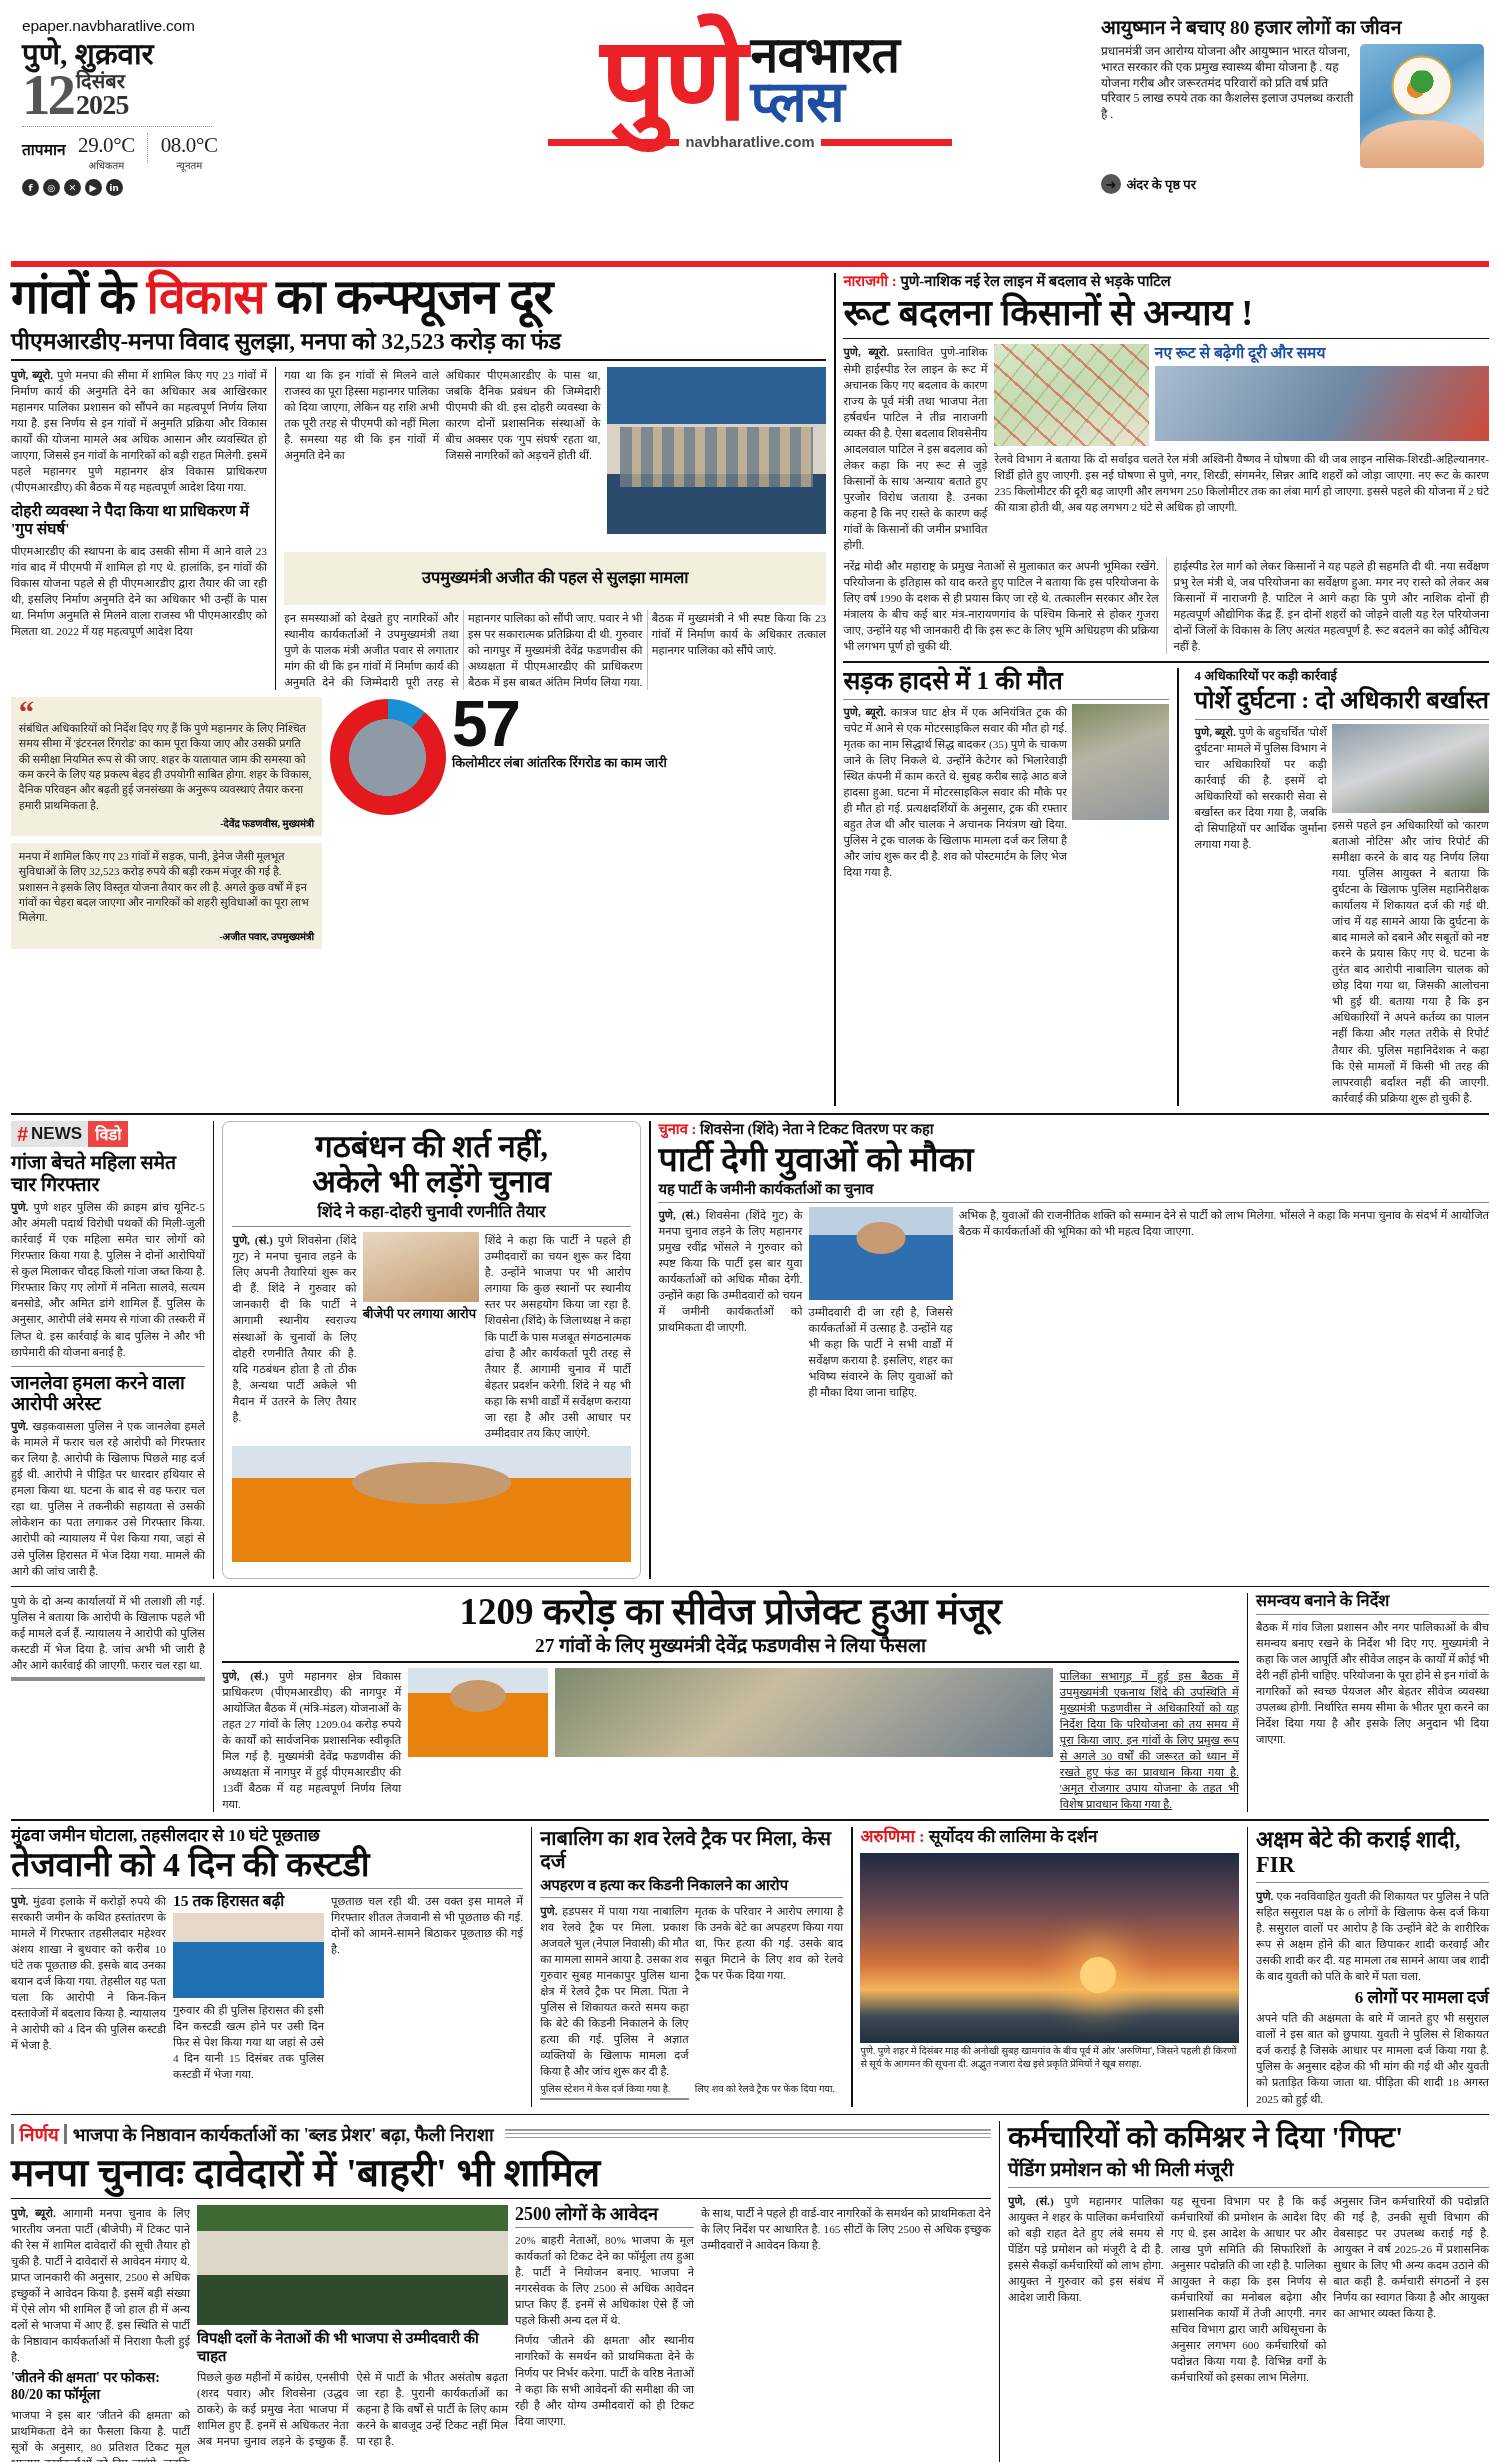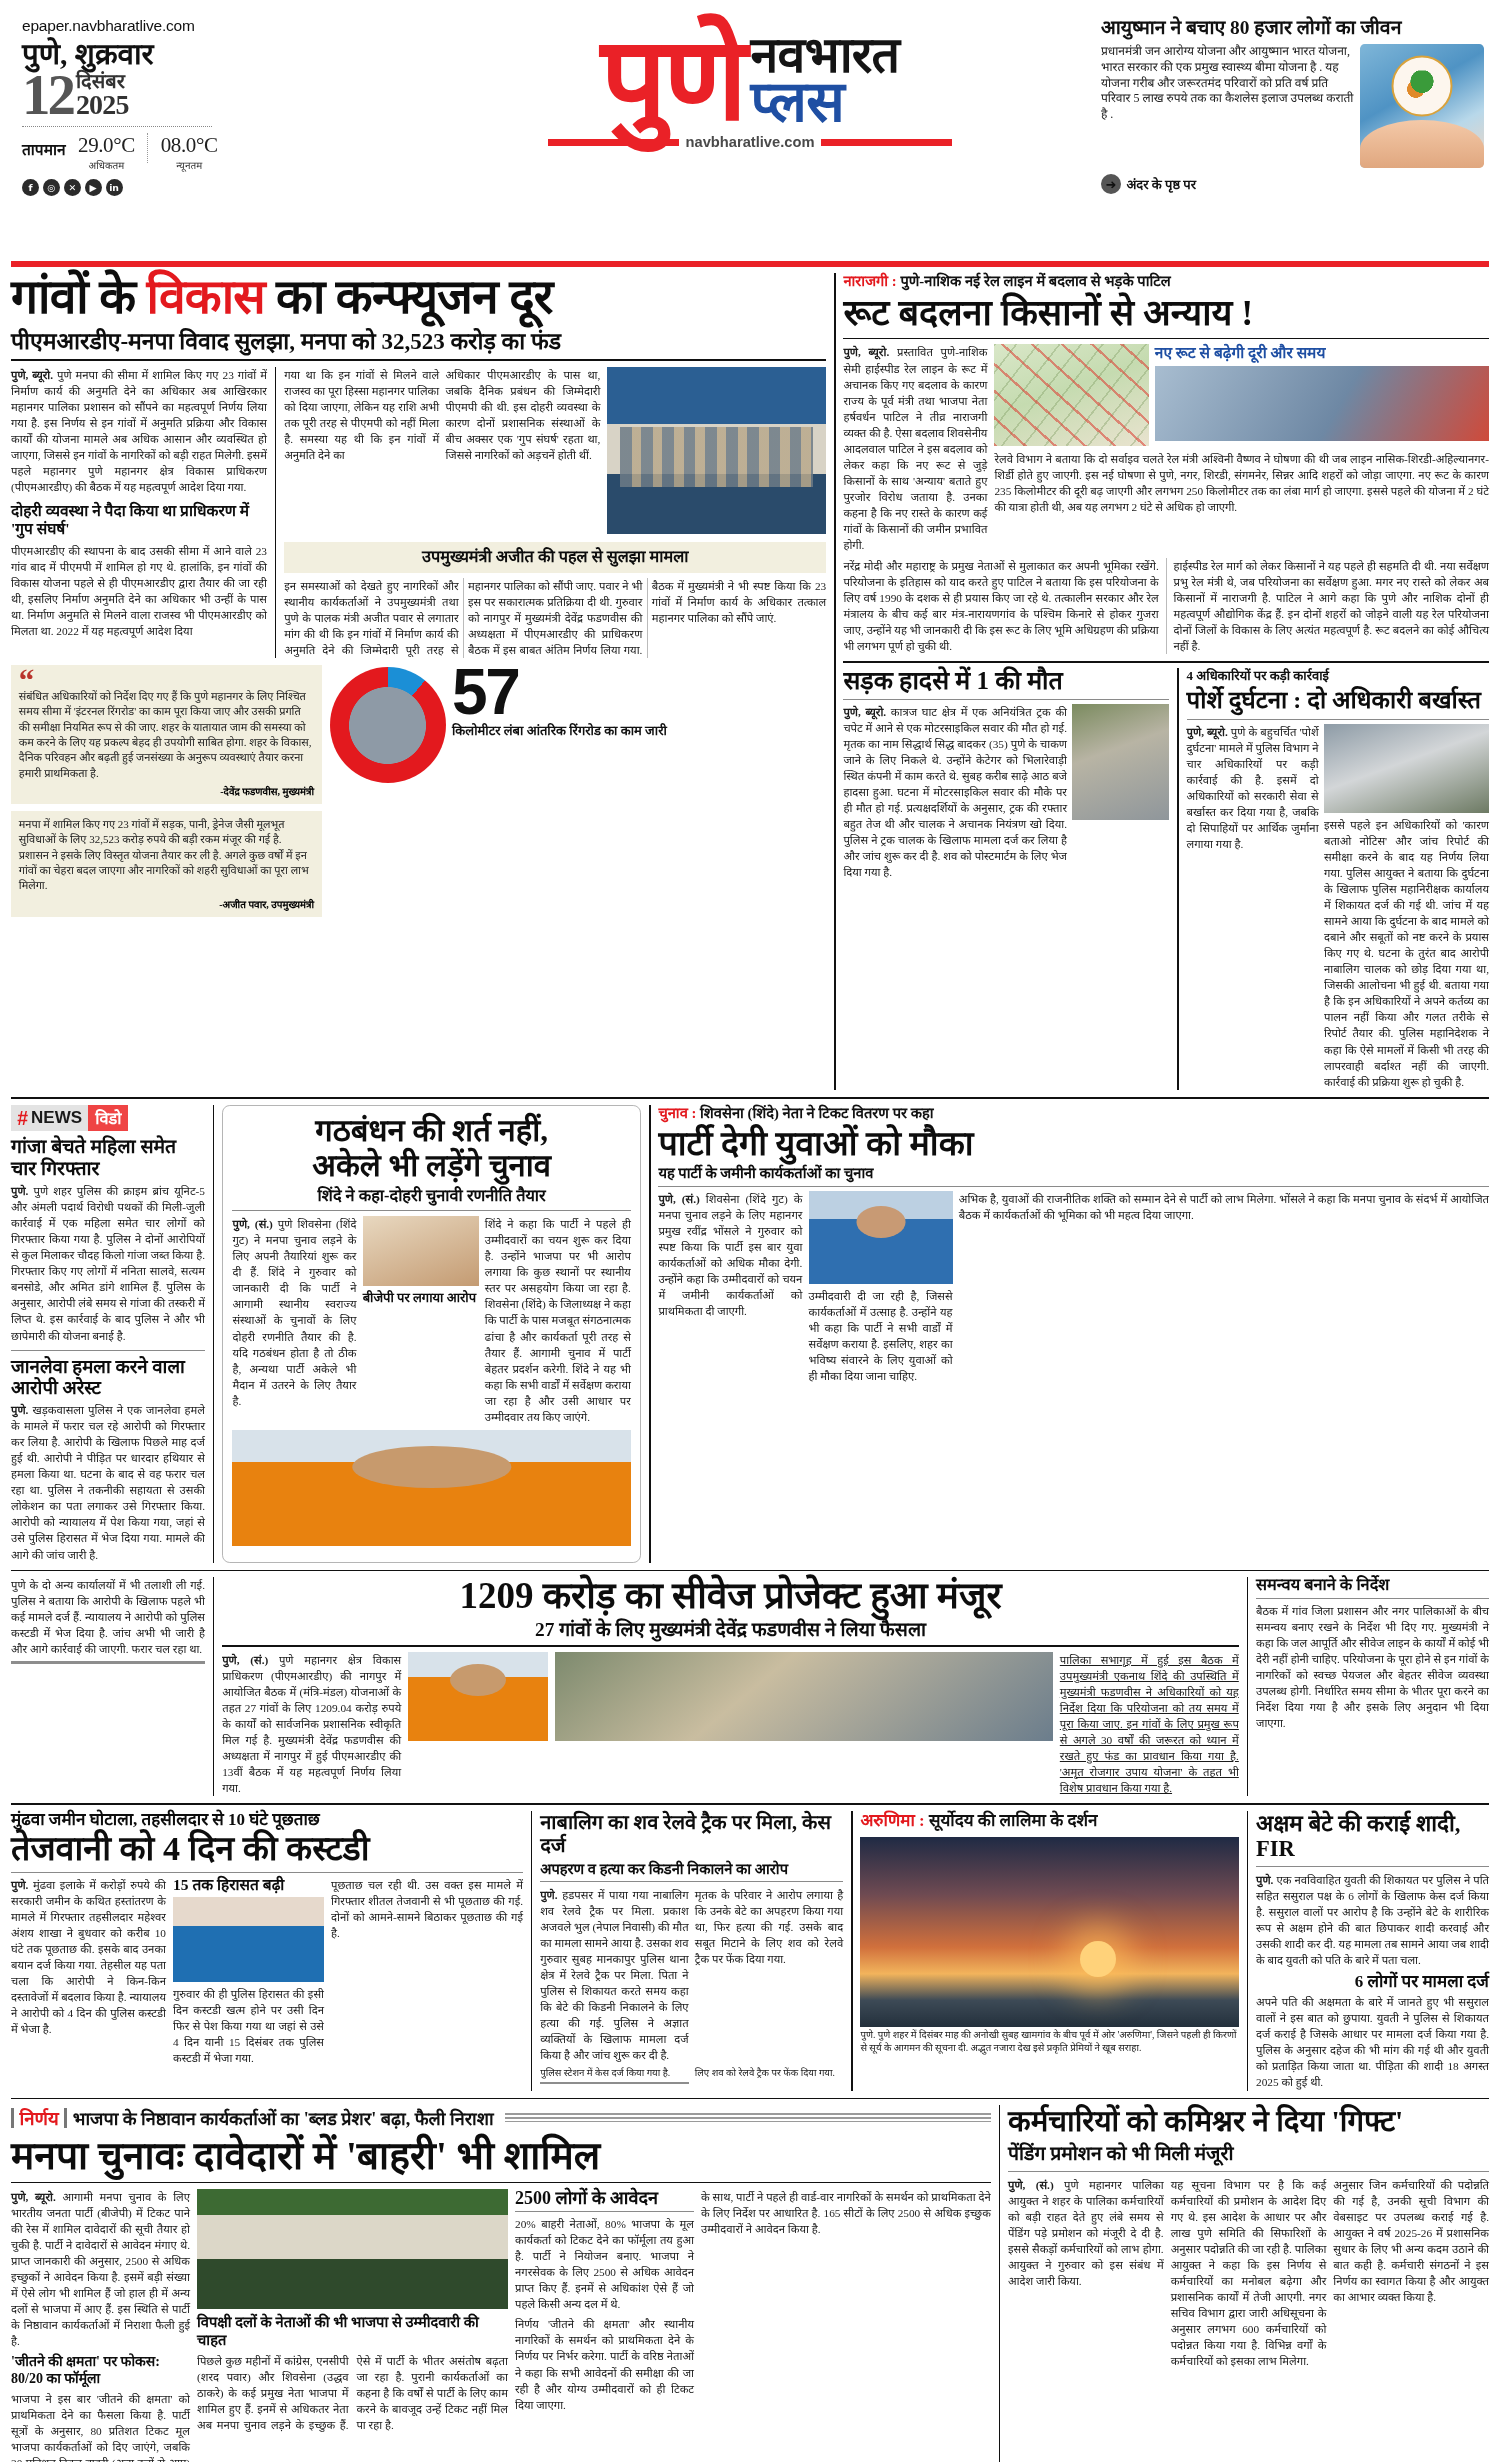--- a/index.html
+++ b/index.html
@@ -233,21 +233,21 @@
         </div>
 
         <div class="vrule"></div>
 
         <div class="col" style="flex:1;">
           <div class="row" style="gap:6.2px;">
             <div class="body-txt" style="width:155px;">गया था कि इन गांवों से मिलने वाले राजस्व का पूरा हिस्सा महानगर पालिका को दिया जाएगा, लेकिन यह राशि अभी तक पूरी तरह से पीएमपी को नहीं मिला है. समस्या यह थी कि इन गांवों में अनुमति देने का</div>
             <div class="body-txt" style="width:155px;">अधिकार पीएमआरडीए के पास था, जबकि दैनिक प्रबंधन की जिम्मेदारी पीएमपी की थी. इस दोहरी व्यवस्था के कारण दोनों प्रशासनिक संस्थाओं के बीच अक्सर एक 'गुप संघर्ष' रहता था, जिससे नागरिकों को अड़चनें होती थीं.</div>
             <div class="photo ph-meeting" style="flex:1; height:167px;"></div>
           </div>
-          <div class="hl" style="font-size:16.3px; text-align:center; margin-top:8px; background:#f2efdf; padding:7px 0;">उपमुख्यमंत्री अजीत की पहल से सुलझा मामला</div>
+          <div class="hl" style="font-size:16.3px; text-align:center; margin-top:18px; background:#f2efdf; padding:18px 0;">उपमुख्यमंत्री अजीत की पहल से सुलझा मामला</div>
           <div class="body-txt" style="margin-top:4.7px; column-count:3; column-gap:9.3px; column-rule:0.8px solid #bbb;">इन समस्याओं को देखते हुए नागरिकों और स्थानीय कार्यकर्ताओं ने उपमुख्यमंत्री तथा पुणे के पालक मंत्री अजीत पवार से लगातार मांग की थी कि इन गांवों में निर्माण कार्य की अनुमति देने की जिम्मेदारी पूरी तरह से महानगर पालिका को सौंपी जाए. पवार ने भी इस पर सकारात्मक प्रतिक्रिया दी थी. गुरुवार को नागपुर में मुख्यमंत्री देवेंद्र फडणवीस की अध्यक्षता में पीएमआरडीए की प्राधिकरण बैठक में इस बाबत अंतिम निर्णय लिया गया. बैठक में मुख्यमंत्री ने भी स्पष्ट किया कि 23 गांवों में निर्माण कार्य के अधिकार तत्काल महानगर पालिका को सौंपे जाएं.</div>
         </div>
       </div>
 
       <div class="row" style="gap:7.8px; margin-top:7.8px;">
         <div class="col" style="width:311px;">
           <div class="quotebox">
             <div class="qmark">“</div>
             <div class="qtxt">संबंधित अधिकारियों को निर्देश दिए गए हैं कि पुणे महानगर के लिए निश्चित समय सीमा में 'इंटरनल रिंगरोड' का काम पूरा किया जाए और उसकी प्रगति की समीक्षा नियमित रूप से की जाए. शहर के यातायात जाम की समस्या को कम करने के लिए यह प्रकल्प बेहद ही उपयोगी साबित होगा. शहर के विकास, दैनिक परिवहन और बढ़ती हुई जनसंख्या के अनुरूप व्यवस्थाएं तैयार करना हमारी प्राथमिकता है.</div>
             <div class="qattr">-देवेंद्र फडणवीस, मुख्यमंत्री</div>
@@ -313,21 +313,21 @@
             <div class="body-txt" style="flex:1;">
               <b>पुणे, ब्यूरो.</b>
               <span>कात्रज घाट क्षेत्र में एक अनियंत्रित ट्रक की चपेट में आने से एक मोटरसाइकिल सवार की मौत हो गई. मृतक का नाम सिद्धार्थ सिद्ध बादकर (35) पुणे के चाकण जाने के लिए निकले थे. उन्होंने केटेगर को भिलारेवाड़ी स्थित कंपनी में काम करते थे. सुबह करीब साढ़े आठ बजे हादसा हुआ. घटना में मोटरसाइकिल सवार की मौके पर ही मौत हो गई. प्रत्यक्षदर्शियों के अनुसार, ट्रक की रफ्तार बहुत तेज थी और चालक ने अचानक नियंत्रण खो दिया. पुलिस ने ट्रक चालक के खिलाफ मामला दर्ज कर लिया है और जांच शुरू कर दी है. शव को पोस्टमार्टम के लिए भेज दिया गया है.</span>
             </div>
             <div class="photo ph-accident" style="width:97px; height:116px;"></div>
           </div>
         </div>
 
         <div class="vrule"></div>
 
-        <div class="col" style="flex:1;">
+        <div class="col" style="flex:1;margin-left:8px;">
           <div class="kicker" style="font-size:13px;">4 अधिकारियों पर कड़ी कार्रवाई</div>
           <div class="hl" style="font-size:24px; margin-top:3.1px; line-height:1.12;">पोर्शे दुर्घटना : दो अधिकारी बर्खास्त</div>
           <div class="hrule-thin" style="margin:4.7px 0;"></div>
           <div class="row" style="gap:5.4px;">
             <div class="body-txt" style="width:132px;">
               <b>पुणे, ब्यूरो.</b>
               <span>पुणे के बहुचर्चित 'पोर्शे दुर्घटना' मामले में पुलिस विभाग ने चार अधिकारियों पर कड़ी कार्रवाई की है. इसमें दो अधिकारियों को सरकारी सेवा से बर्खास्त कर दिया गया है, जबकि दो सिपाहियों पर आर्थिक जुर्माना लगाया गया है.</span>
             </div>
             <div class="col" style="flex:1;">
               <div class="photo ph-car" style="height:89px;"></div>

